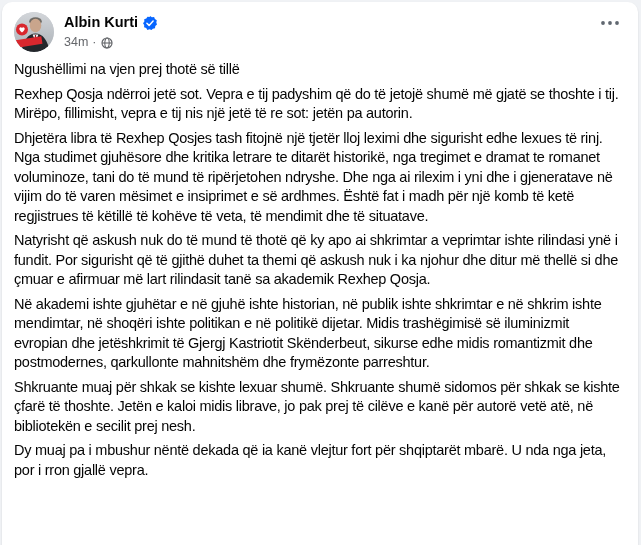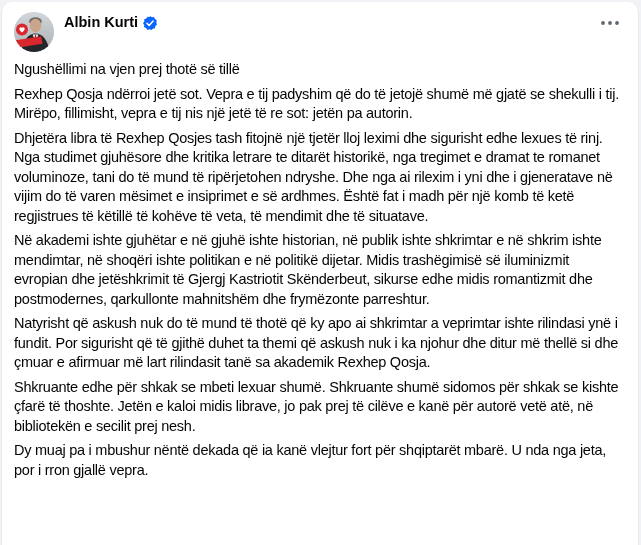--- a/index.html
+++ b/index.html
@@ -114,35 +114,46 @@
     <div class="hinfo">
       <div class="author-row">
         <span class="author-name">Albin Kurti</span>
         <span class="verified">
           <svg width="14" height="14" viewBox="0 0 14 14">
             <path d="M7 0 L8.9 1.3 L11.1 1 L11.9 3.1 L13.8 4.3 L13.3 6.5 L14 8.5 L12.3 10 L12 12.2 L9.8 12.7 L8.5 14 L6.5 13.2 L4.4 13.9 L3.2 12 L1.1 11.3 L1.2 9.1 L0 7.2 L1.4 5.5 L1.2 3.3 L3.3 2.6 L4.5 0.7 L6.7 1 Z" fill="#0866ff"></path>
             <path d="M3.9 7.2 L6.1 9.4 L10.1 5.1" fill="none" stroke="#ffffff" stroke-width="1.5" stroke-linecap="round" stroke-linejoin="round"></path>
           </svg>
         </span>
       </div>
+      <div class="meta-row">
+        <span class="timestamp">34m</span>
+        <span class="meta-dot">·</span>
+        <span class="globe">
+          <svg width="12" height="12" viewBox="0 0 12 12">
+            <circle cx="6" cy="6" r="5" fill="none" stroke="#65676b" stroke-width="1.2"></circle>
+            <ellipse cx="6" cy="6" rx="2.2" ry="5" fill="none" stroke="#65676b" stroke-width="1.1"></ellipse>
+            <line x1="1" y1="6" x2="11" y2="6" stroke="#65676b" stroke-width="1.1"></line>
+          </svg>
+        </span>
+      </div>
     </div>
 
     <button class="menu-btn">
       <svg width="20" height="6" viewBox="0 0 20 6">
         <circle cx="3" cy="3" r="1.9" fill="#606770"></circle>
         <circle cx="10" cy="3" r="1.9" fill="#606770"></circle>
         <circle cx="17" cy="3" r="1.9" fill="#606770"></circle>
       </svg>
     </button>
 
   </div>
 
   <div class="content">
       <p>Ngushëllimi na vjen prej thotë së tillë</p>
-      <p>Rexhep Qosja ndërroi jetë sot. Vepra e tij padyshim që do të jetojë shumë më gjatë se shekulli i tij. Mirëpo, fillimisht, vepra e tij nis një jetë të re sot: jetën pa autorin.</p>
+      <p>Rexhep Qosja ndërroi jetë sot. Vepra e tij padyshim që do të jetojë shumë më gjatë se thoshte i tij. Mirëpo, fillimisht, vepra e tij nis një jetë të re sot: jetën pa autorin.</p>
       <p>Dhjetëra libra të Rexhep Qosjes tash fitojnë një tjetër lloj leximi dhe sigurisht edhe lexues të rinj. Nga studimet gjuhësore dhe kritika letrare te ditarët historikë, nga tregimet e dramat te romanet voluminoze, tani do të mund të ripërjetohen ndryshe. Dhe nga ai rilexim i yni dhe i gjeneratave në vijim do të varen mësimet e insiprimet e së ardhmes. Është fat i madh për një komb të ketë regjistrues të këtillë të kohëve të veta, të mendimit dhe të situatave.</p>
+      <p>Natyrisht që askush nuk do të mund të thotë që ky apo ai shkrimtar a veprimtar ishte rilindasi ynë i fundit. Por sigurisht që të gjithë duhet ta themi që askush nuk i ka njohur dhe ditur më thellë si dhe çmuar e afirmuar më lart rilindasit tanë sa akademik Rexhep Qosja.</p>
       <p>Në akademi ishte gjuhëtar e në gjuhë ishte historian, në publik ishte shkrimtar e në shkrim ishte mendimtar, në shoqëri ishte politikan e në politikë dijetar. Midis trashëgimisë së iluminizmit evropian dhe jetëshkrimit të Gjergj Kastriotit Skënderbeut, sikurse edhe midis romantizmit dhe postmodernes, qarkullonte mahnitshëm dhe frymëzonte parreshtur.</p>
-      <p>Natyrisht që askush nuk do të mund të thotë që ky apo ai shkrimtar a veprimtar ishte rilindasi ynë i fundit. Por sigurisht që të gjithë duhet ta themi që askush nuk i ka njohur dhe ditur më thellë si dhe çmuar e afirmuar më lart rilindasit tanë sa akademik Rexhep Qosja.</p>
-      <p>Shkruante edhe për shkak se mbeti lexuar shumë. Shkruante shumë sidomos për shkak se kishte çfarë të thoshte. Jetën e kaloi midis librave, jo pak prej të cilëve e kanë për autorë vetë atë, në bibliotekën e secilit prej nesh.</p>
+      <p>Shkruante muaj për shkak se kishte lexuar shumë. Shkruante shumë sidomos për shkak se kishte çfarë të thoshte. Jetën e kaloi midis librave, jo pak prej të cilëve e kanë për autorë vetë atë, në bibliotekën e secilit prej nesh.</p>
       <p>Dy muaj pa i mbushur nëntë dekada që ia kanë vlejtur fort për shqiptarët mbarë. U nda nga jeta, por i rron gjallë vepra.</p>
     </div>
 
 </div>
 
 </body></html>

